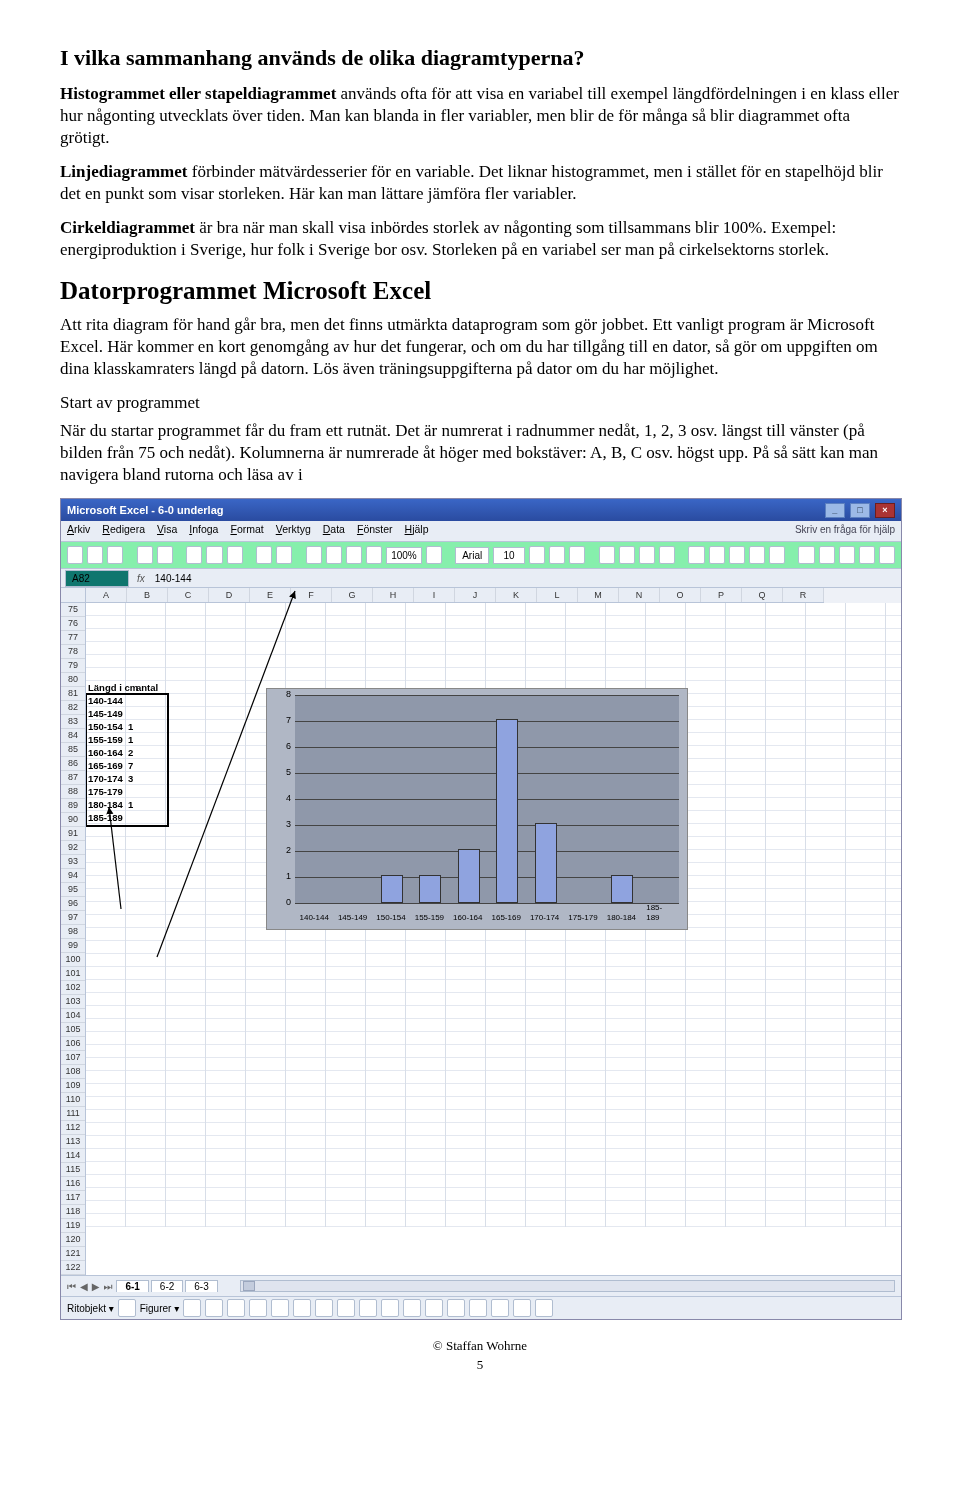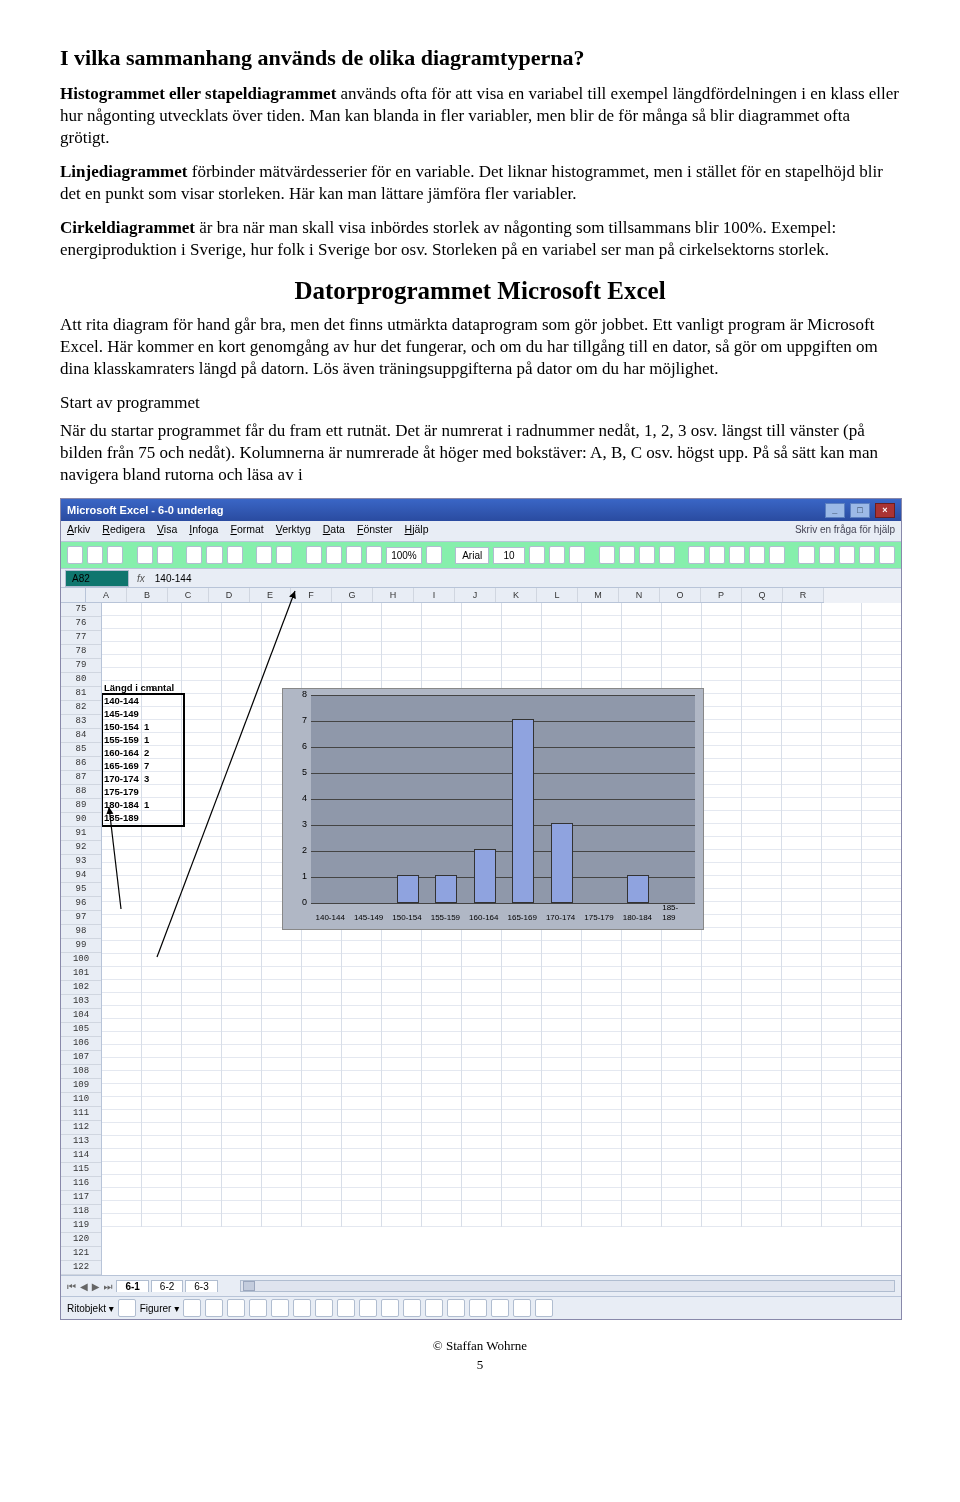--- a/index.html
+++ b/index.html
@@ -15,21 +15,20 @@
   }
   h2.section {
     font-size: 22px;
     font-weight: bold;
     margin: 4px 0 10px 0;
   }
   h2.bigsection {
     font-size: 25px;
     font-weight: bold;
     margin: 14px 0 6px 0;
-    text-align: center;
   }
   p { margin: 0 0 12px 0; }
   .bold-run { font-weight: bold; }
   .subhead { font-weight: normal; margin: 10px 0 6px 0; }
 
   
   .excel-wrap {
     border: 1px solid #88a;
     background: #eef1f7;
     font-family: Tahoma, Verdana, sans-serif;
@@ -113,25 +112,24 @@
     position:relative;
   }
   .rowheads {
     background:#e8edf5;
     border-right:1px solid #b8c4d8;
   }
   .rowheads div {
     border-bottom:1px solid #d0d6e0;
     height:13px;
     line-height:13px;
-    width:40px;
+    width:24px;
     text-align:center;
     font-size:9px;
     color:#333;
-    font-family:Liberation Mono, monospace;
   }
   .colheads {
     display:flex;
     background:#e8edf5;
     border-bottom:1px solid #b8c4d8;
     height:14px;
   }
   .colheads div {
     border-right:1px solid #d0d6e0;
     width:40px;

